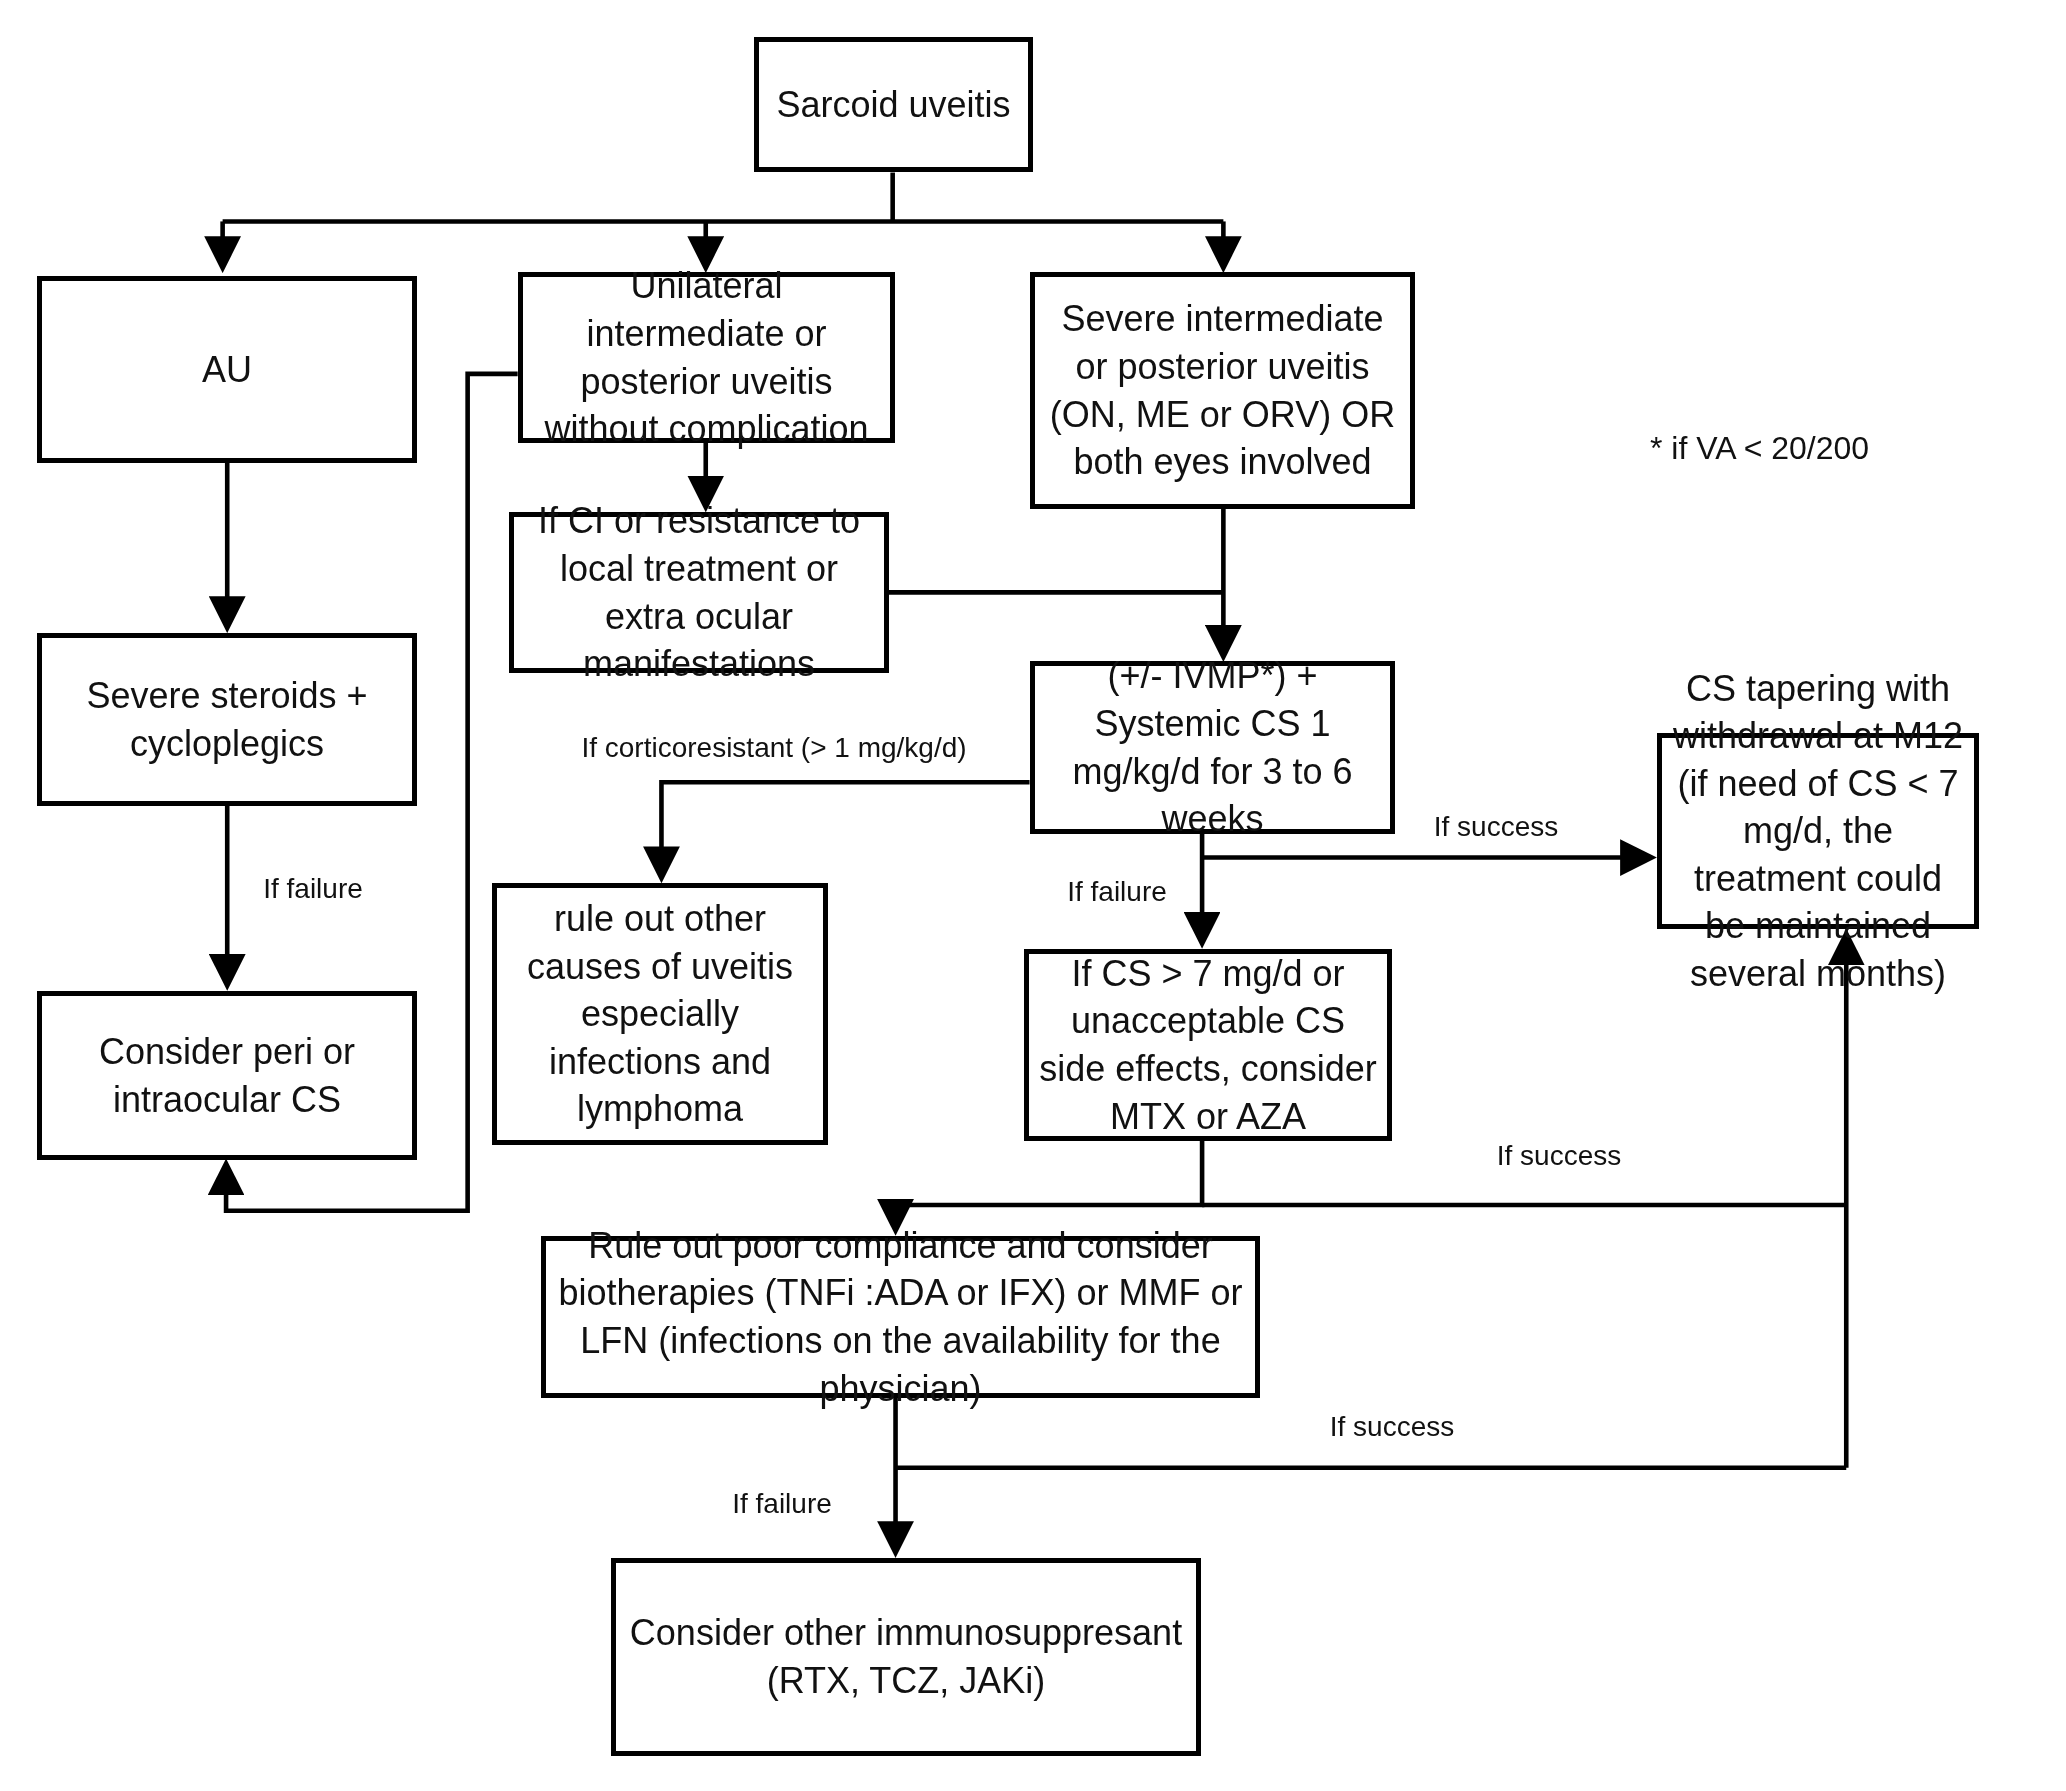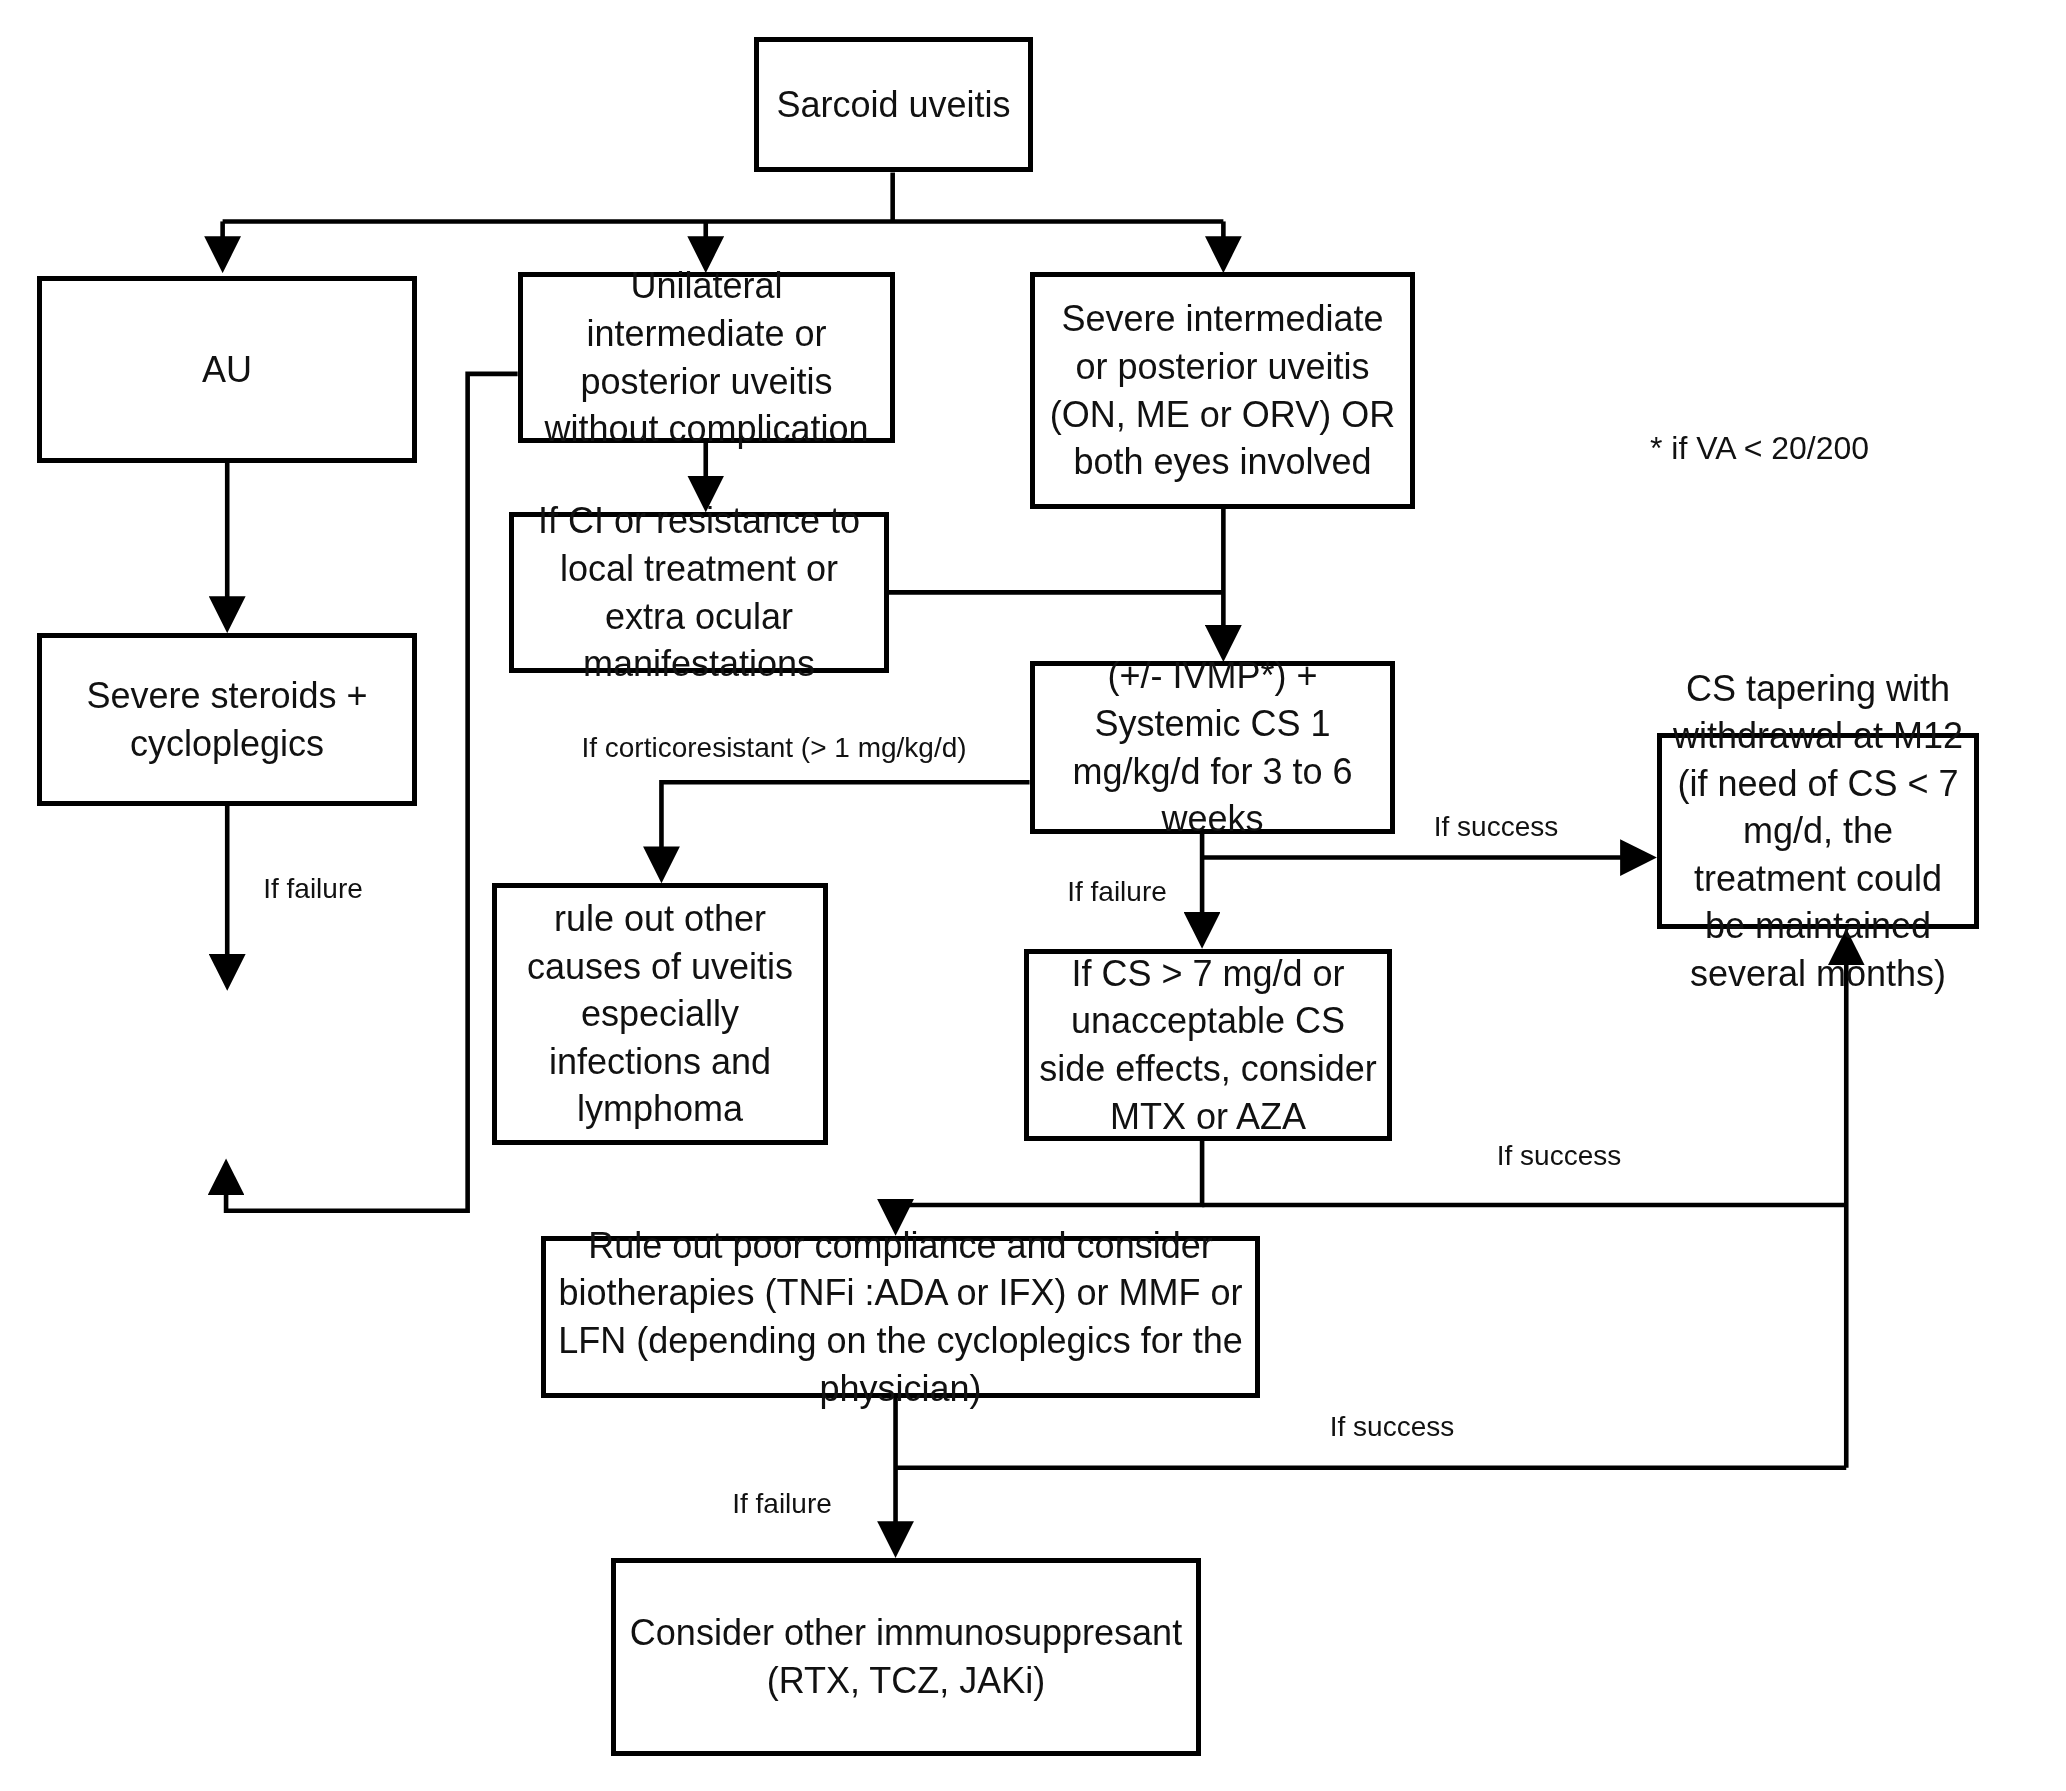--- a/index.html
+++ b/index.html
@@ -95,24 +95,25 @@
   <div class="node" style="left:1030px; top:272px; width:385px; height:237px;">Severe intermediate or posterior uveitis (ON, ME or ORV) OR both eyes involved</div>
 
   <div class="node" style="left:37px; top:633px; width:380px; height:173px;">Severe steroids + cycloplegics</div>
 
   <div class="node" style="left:1030px; top:661px; width:365px; height:173px;">(+/- IVMP*) + Systemic CS 1 mg/kg/d for 3 to 6 weeks</div>
 
   <div class="node" style="left:492px; top:883px; width:336px; height:262px;">rule out other causes of uveitis especially infections and lymphoma</div>
 
   <div class="node" style="left:1657px; top:733px; width:322px; height:196px;">CS tapering with withdrawal at M12 (if need of CS &lt; 7 mg/d, the treatment could be maintained several months)</div>
 
+  <div class="node" style="left:37px; top:991px; width:380px; height:169px;">Consider peri or intraocular CS</div>
 
   <div class="node" style="left:1024px; top:949px; width:368px; height:192px;">If CS &gt; 7 mg/d or unacceptable CS side effects, consider MTX or AZA</div>
 
-  <div class="node" style="left:541px; top:1236px; width:719px; height:162px;">Rule out poor compliance and consider biotherapies (TNFi :ADA or IFX) or MMF or LFN (depending on the cycloplegics for the physician)</div>
+  <div class="node" style="left:541px; top:1236px; width:719px; height:162px;">Rule out poor compliance and consider biotherapies (TNFi :ADA or IFX) or MMF or LFN (infections on the availability for the physician)</div>
 
   <div class="node" style="left:611px; top:1558px; width:590px; height:198px;">Consider other immunosuppresant (RTX, TCZ, JAKi)</div>
 
   <div class="note" style="left:1650px; top:430px;">* if VA &lt; 20/200</div>
 
   <div class="edge-label" style="left:774px; top:748px;">If corticoresistant (&gt; 1 mg/kg/d)</div>
 
   <div class="edge-label" style="left:313px; top:889px;">If failure</div>
 
   <div class="edge-label" style="left:1117px; top:892px;">If failure</div>

